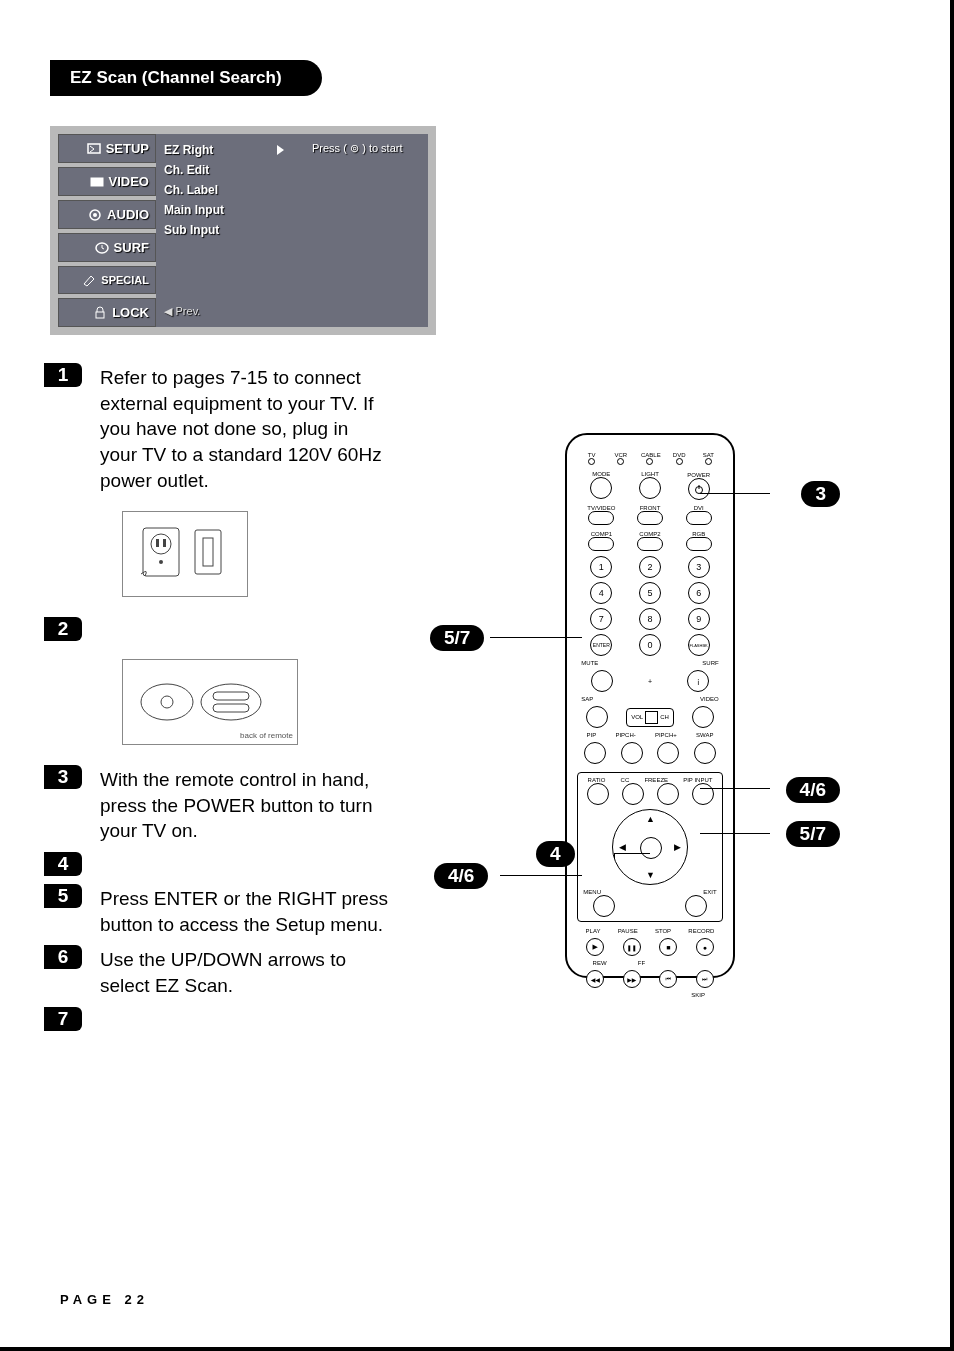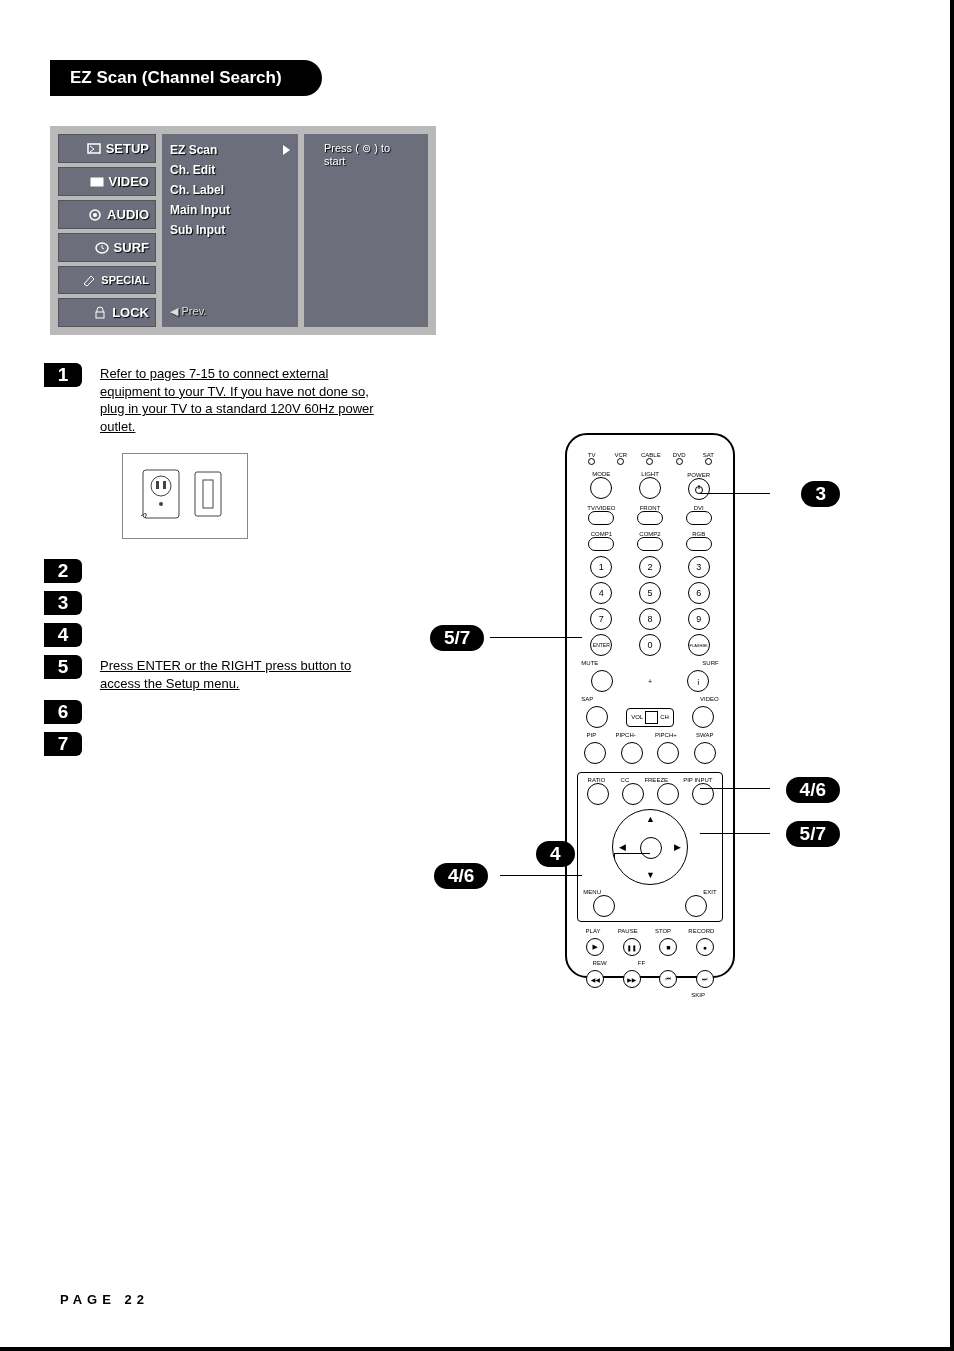--- a/index.html
+++ b/index.html
@@ -40,21 +40,21 @@
     font-size: 13px;
     line-height: 1.35;
     padding-top: 6px;
   }
   
   .osd {
     width: 370px;
     background: #b9b9b9;
     padding: 8px;
     display: flex;
-    gap: 6px;
+    gap: 0;
   }
   .osd-left {
     width: 98px;
     display: flex;
     flex-direction: column;
     gap: 4px;
   }
   .osd-tab {
     background: #6c6e7b;
     color: #fff;
@@ -133,24 +133,23 @@
     width: 38px;
     height: 24px;
     font-size: 19px;
     text-align: center;
     border-radius: 0 6px 6px 0;
     flex: none;
     line-height: 24px;
     margin-left: -6px;
   }
   .step-txt {
-    font-size: 13px;
+    font-size: 19px;
     line-height: 1.35;
     padding-top: 2px;
-    text-decoration: underline;
   }
   .illus {
     margin: 10px 0 20px 72px;
     border: 1px solid #888;
     display: inline-block;
     padding: 12px;
     font-size: 9px;
     color: #555;
     min-height: 60px;
   }
@@ -276,21 +275,21 @@
           <svg viewBox="0 0 16 14">
                 <rect x="4" y="6" width="8" height="6" fill="none" stroke="#fff"></rect>
                 <path d="M5 6 V4 a3 3 0 0 1 6 0 V6" fill="none" stroke="#fff"></path>
               </svg>
         </span>
             <span>LOCK</span>
           </div>
       </div>
       <div class="osd-mid">
         <div class="sel">
-            <span>EZ Scan</span>
+            <span>EZ Right</span>
             <span class="tri"></span>
           </div>
         <div>Ch. Edit</div>
         <div>Ch. Label</div>
         <div>Main Input</div>
         <div>Sub Input</div>
         <div class="prev">◀ Prev.</div>
       </div>
       <div class="osd-right">Press ( ⊚ ) to start</div>
     </div>
@@ -312,33 +311,45 @@
           <circle cx="26" cy="38" r="2" fill="#444"></circle>
           <path d="M6 50 Q 14 44 10 52" fill="none" stroke="#444"></path>
           <rect x="60" y="6" width="26" height="44" rx="2" fill="none" stroke="#444"></rect>
           <rect x="68" y="14" width="10" height="28" fill="none" stroke="#444"></rect>
         </svg>
       </div>
 
       <div class="step">
         <div class="step-num">2</div>
       </div>
+      <div class="illus" style="height:56px;width:150px;position:relative">
+        <svg viewBox="0 0 150 56" width="150" height="56">
+          <ellipse cx="32" cy="30" rx="26" ry="18" fill="none" stroke="#444"></ellipse>
+          <circle cx="32" cy="30" r="6" fill="none" stroke="#444"></circle>
+          <ellipse cx="96" cy="30" rx="30" ry="18" fill="none" stroke="#444"></ellipse>
+          <rect x="78" y="20" width="36" height="8" rx="4" fill="none" stroke="#444"></rect>
+          <rect x="78" y="32" width="36" height="8" rx="4" fill="none" stroke="#444"></rect>
+        </svg>
+        <div style="position:absolute;right:4px;bottom:4px;font-size:8px;line-height:1;text-align:left">back of remote</div>
+      </div>
 
       <div class="step">
         <div class="step-num">3</div>
+        <div class="step-txt">With the remote control in hand, press the POWER button to turn your TV on.</div>
       </div>
       <div class="step">
         <div class="step-num">4</div>
       </div>
       <div class="step">
         <div class="step-num">5</div>
         <div class="step-txt">Press ENTER or the RIGHT press button to access the Setup menu.</div>
       </div>
       <div class="step">
         <div class="step-num">6</div>
+        <div class="step-txt">Use the UP/DOWN arrows to select EZ Scan.</div>
       </div>
       <div class="step">
         <div class="step-num">7</div>
       </div>
     </div>
 
     <div class="remote-wrap">
       <div class="remote">
 
         <div class="rrow">

